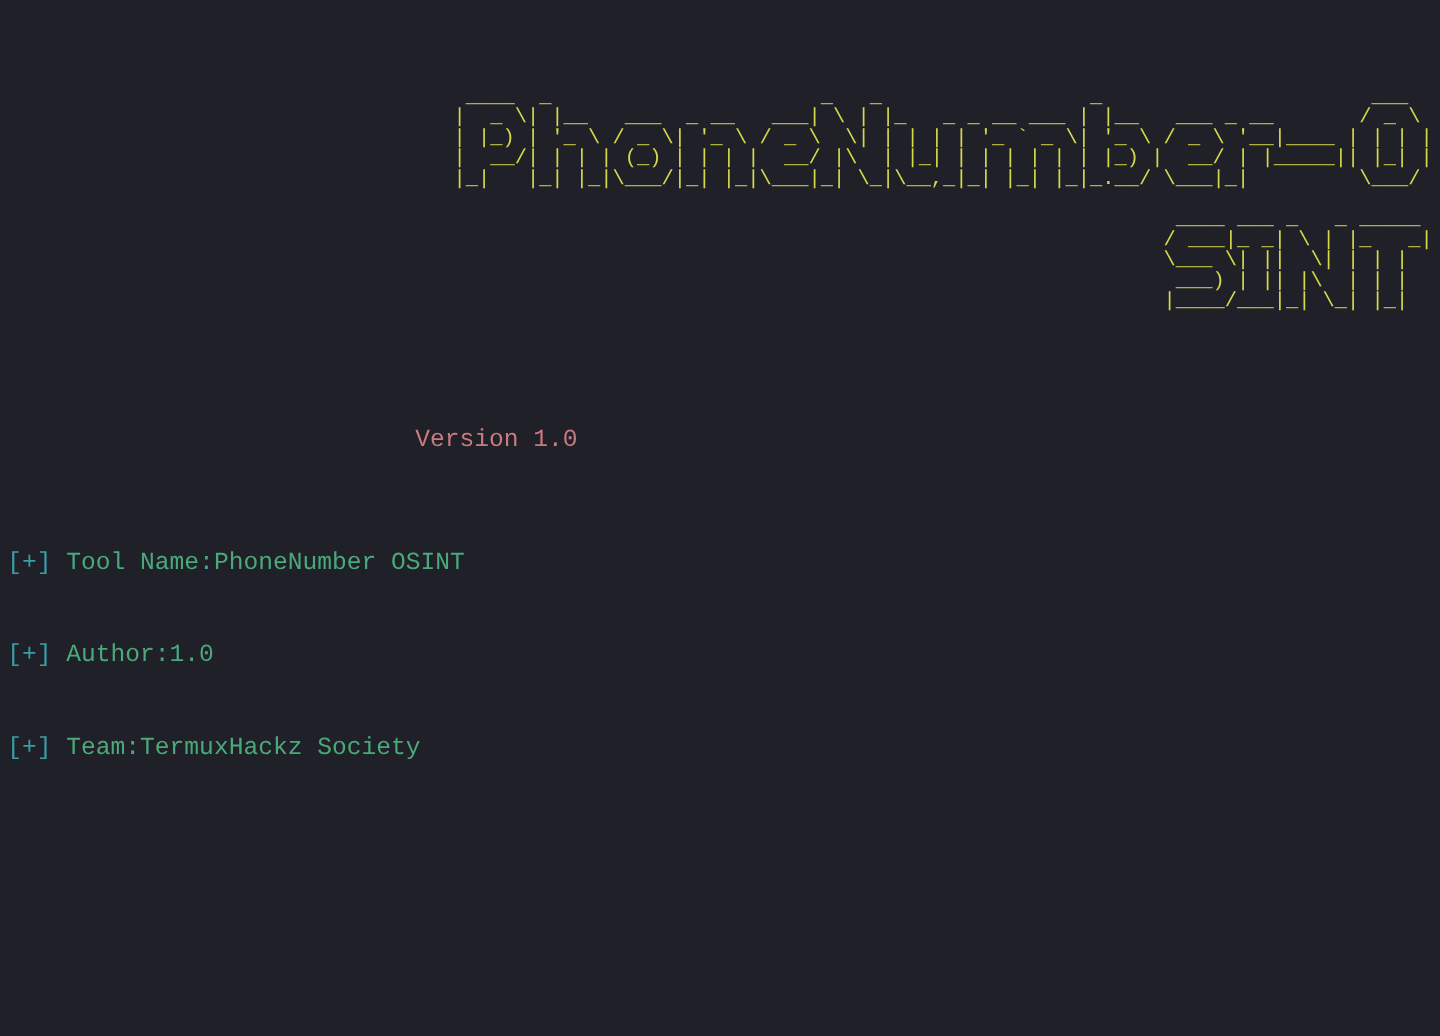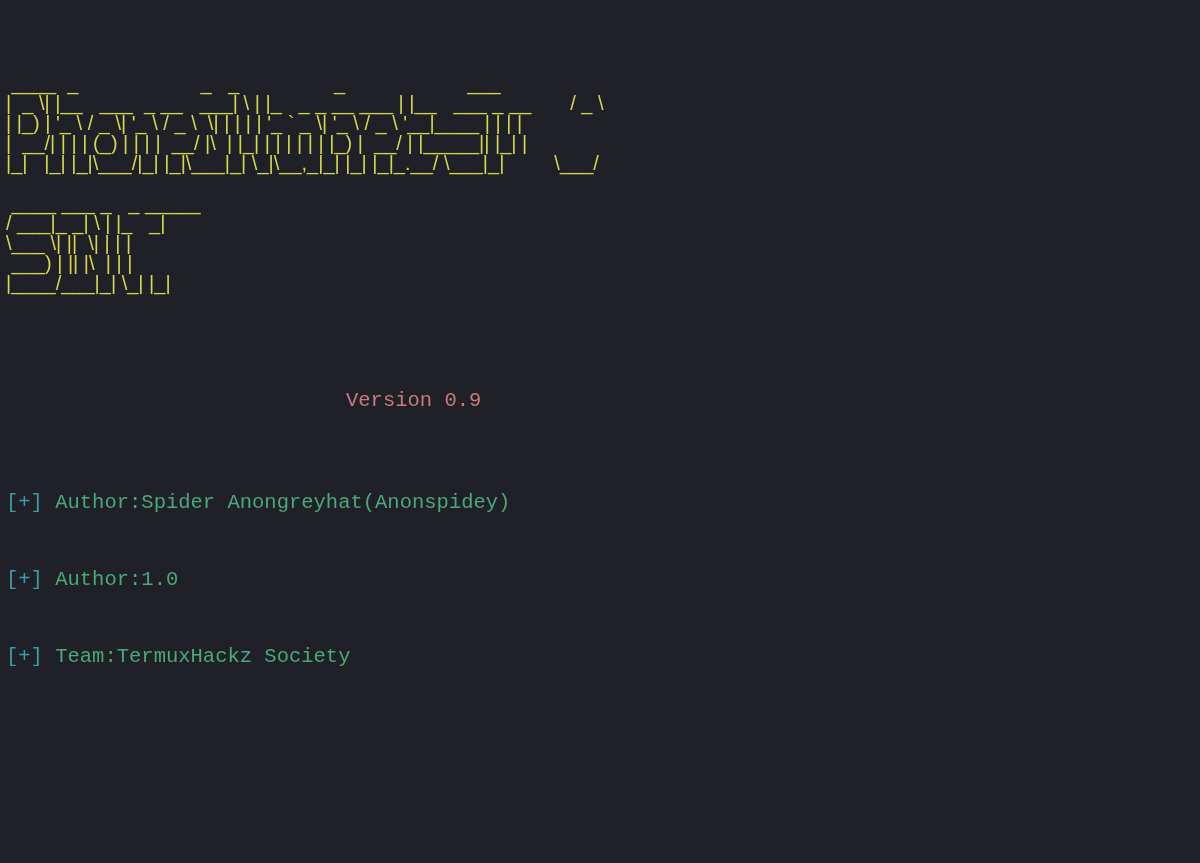--- a/index.html
+++ b/index.html
@@ -13,26 +13,27 @@
     font-size:20.5px;
     line-height:1.25;
     overflow:hidden;
   }
   .terminal{
     padding:0 6px 6px 6px;
     white-space:pre;
   }
   .figlet{
     color:#d6d84a;
-    font-family:Liberation Sans, sans-serif;
-    font-size:20px;
+    font-family:Liberation Mono, monospace;
+    font-size:17px;
     line-height:1.0;
     letter-spacing:0;
     white-space:pre;
     margin:-4px 0 18px 0;
+    text-align:right;
   }
   .version-line{
     color:#c87a7f;
     text-align:left;
     padding-left:340px;
   }
 
   .info-line{ color:#4aa879; }
   .info-line .brack{ color:#3a9ea7; }
 </style>
@@ -47,23 +48,23 @@
 |  __/| | | | (_) | | | |  __/ |\  | |_| | | | | | | |_) |  __/ | |_____|| |_| |
 |_|   |_| |_|\___/|_| |_|\___|_| \_|\__,_|_| |_| |_|_.__/ \___|_|         \___/ 
 
  ____ ___ _   _ _____ 
 / ___|_ _| \ | |_   _|
 \___ \| ||  \| | | |  
  ___) | || |\  | | |  
 |____/___|_| \_| |_|  
 </pre>
 
-  <div class="version-line">Version 0.9</div>
+  <div class="version-line">Version 1.0</div>
 
-  <div class="info-line"><span class="brack">[+]</span> <span>Author:Spider Anongreyhat(Anonspidey)</span></div>
+  <div class="info-line"><span class="brack">[+]</span> <span>Tool Name:PhoneNumber OSINT</span></div>
   <div class="info-line"><span class="brack">[+]</span> <span>Author:1.0</span></div>
   <div class="info-line"><span class="brack">[+]</span> <span>Team:TermuxHackz Society</span></div>
   
 
   
 
   
 
   
   

